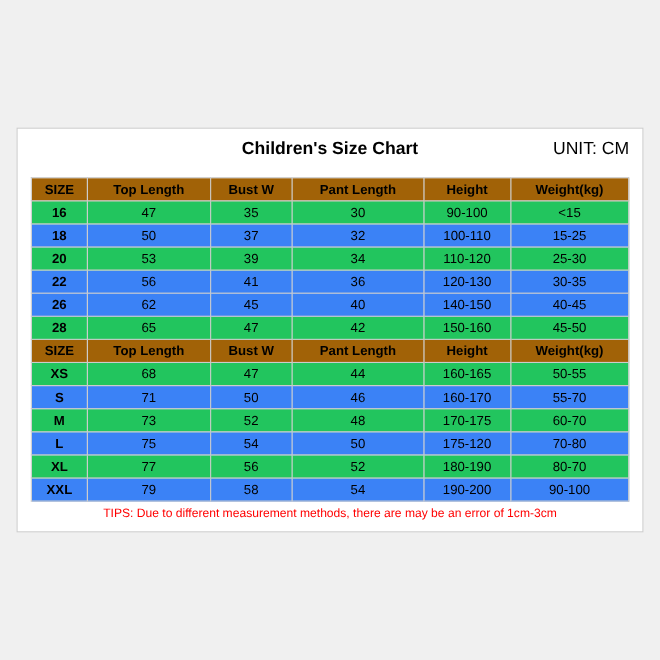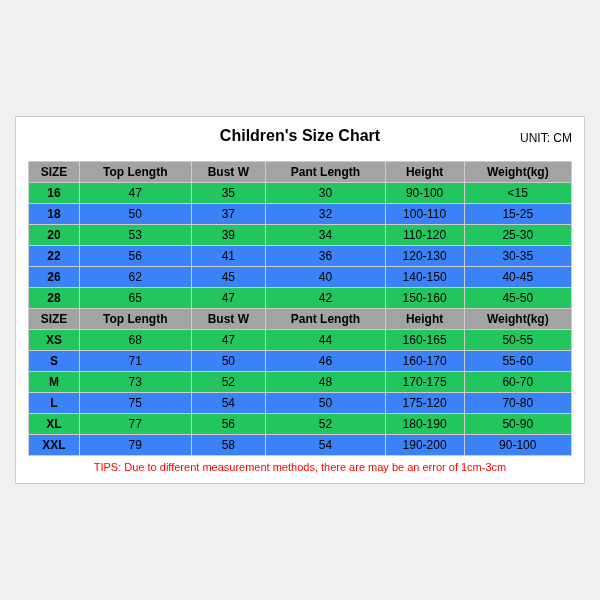--- a/index.html
+++ b/index.html
@@ -24,37 +24,37 @@
       align-items: baseline;
       position: relative;
       margin-bottom: 16px;
     }
     .main-title {
       font-size: 16px;
       font-weight: bold;
       text-align: center;
     }
     .unit-label {
-      font-size: 12px;
+      font-size: 16px;
       position: absolute;
       right: 0;
       bottom: 0;
     }
     table {
       width: 100%;
       border-collapse: collapse;
       font-size: 12px;
     }
     th, td {
       border: 1px solid #ccc;
       text-align: center;
       padding: 3px 2px;
     }
     .header-row th {
-      background: #a3a3a3;
+      background: #a16207;
       font-weight: bold;
       font-size: 12px;
     }
     .size-col {
       font-weight: bold;
     }
     .section-title-row td {
       background: #fff;
       font-size: 15px;
       font-weight: bold;
@@ -161,21 +161,21 @@
           <td>44</td>
           <td>160-165</td>
           <td>50-55</td>
         </tr>
         <tr class="even-row">
           <td class="size-col">S</td>
           <td>71</td>
           <td>50</td>
           <td>46</td>
           <td>160-170</td>
-          <td>55-60</td>
+          <td>55-70</td>
         </tr>
         <tr class="odd-row">
           <td class="size-col">M</td>
           <td>73</td>
           <td>52</td>
           <td>48</td>
           <td>170-175</td>
           <td>60-70</td>
         </tr>
         <tr class="even-row">
@@ -185,21 +185,21 @@
           <td>50</td>
           <td>175-120</td>
           <td>70-80</td>
         </tr>
         <tr class="odd-row">
           <td class="size-col">XL</td>
           <td>77</td>
           <td>56</td>
           <td>52</td>
           <td>180-190</td>
-          <td>50-90</td>
+          <td>80-70</td>
         </tr>
         <tr class="even-row">
           <td class="size-col">XXL</td>
           <td>79</td>
           <td>58</td>
           <td>54</td>
           <td>190-200</td>
           <td>90-100</td>
         </tr>
       </tbody>

